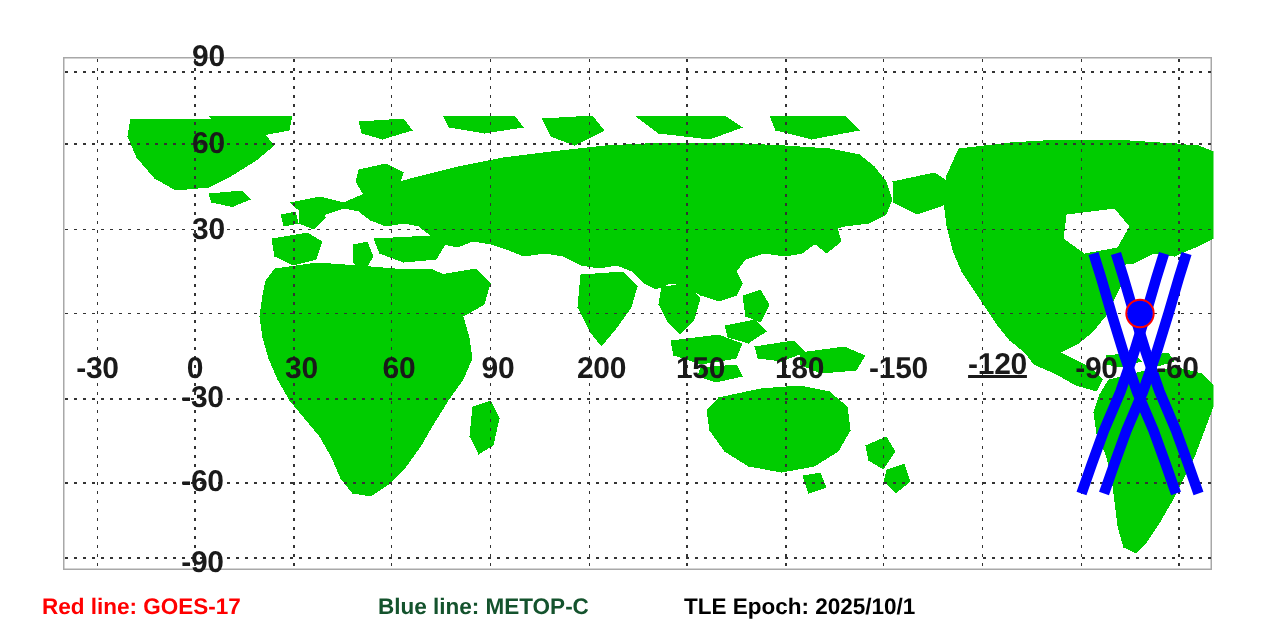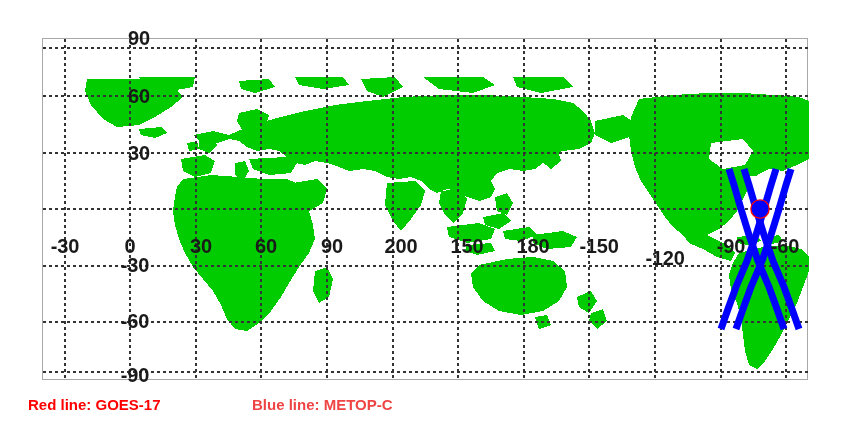--- a/index.html
+++ b/index.html
@@ -50,21 +50,21 @@
   }
   .legend-item {
     position: absolute;
     font-family: "Liberation Sans", sans-serif;
     font-size: 15px;
     font-weight: bold;
     white-space: nowrap;
     line-height: 1;
   }
   #legend-red  { left: 28px;  top: 5px; color: #ff0000; }
-  #legend-blue { left: 252px; top: 5px; color: #ef4444; }
+  #legend-blue { left: 252px; top: 5px; color: #14532d; }
   #legend-epoch{ left: 456px; top: 5px; color: #000000; }
   .legend-label { }
   .legend-value { }
 </style>
 </head>
 <body>
 
 <div id="app">
 
   <div id="map-frame">
@@ -225,36 +225,40 @@
 
     <span class="tick lon" style="left:22px;  top:207px;">-30</span>
     <span class="tick lon" style="left:87px;  top:207px;">0</span>
     <span class="tick lon" style="left:158px; top:207px;">30</span>
     <span class="tick lon" style="left:223px; top:207px;">60</span>
     <span class="tick lon" style="left:289px; top:207px;">90</span>
     <span class="tick lon" style="left:358px; top:207px;">200</span>
     <span class="tick lon" style="left:424px; top:207px;text-align:right;">150</span>
     <span class="tick lon" style="left:490px; top:207px;">180</span>
     <span class="tick lon" style="left:556px; top:207px;text-align:right;">-150</span>
-    <span class="tick lon" style="left:622px; top:219px;">-120</span>
+    <span class="tick lon" style="left:622px; top:204px;text-decoration:underline;">-120</span>
     <span class="tick lon" style="left:688px; top:207px;">-90</span>
     <span class="tick lon" style="left:742px; top:207px;">-60</span>
 
     <span class="tick lat" style="left:96px; top:-1px;">90</span>
     <span class="tick lat" style="left:96px; top:57px;">60</span>
     <span class="tick lat" style="left:96px; top:114px;">30</span>
     <span class="tick lat" style="left:92px; top:226px;">-30</span>
     <span class="tick lat" style="left:92px; top:282px;">-60</span>
     <span class="tick lat" style="left:92px; top:336px;">-90</span>
   </div>
 
   <div id="legend">
     <div class="legend-item" id="legend-red">
       <span class="legend-label">Red line:</span>
       <span class="legend-value">GOES-17</span>
     </div>
     <div class="legend-item" id="legend-blue">
       <span class="legend-label">Blue line:</span>
       <span class="legend-value">METOP-C</span>
     </div>
+    <div class="legend-item" id="legend-epoch">
+      <span class="legend-label">TLE Epoch:</span>
+      <span class="legend-value">2025/10/1</span>
+    </div>
   </div>
 
 </div>
 
 </body></html>

